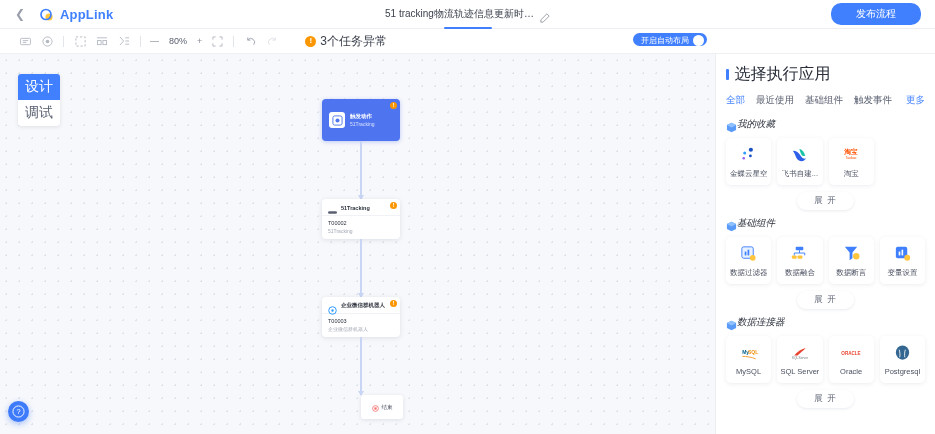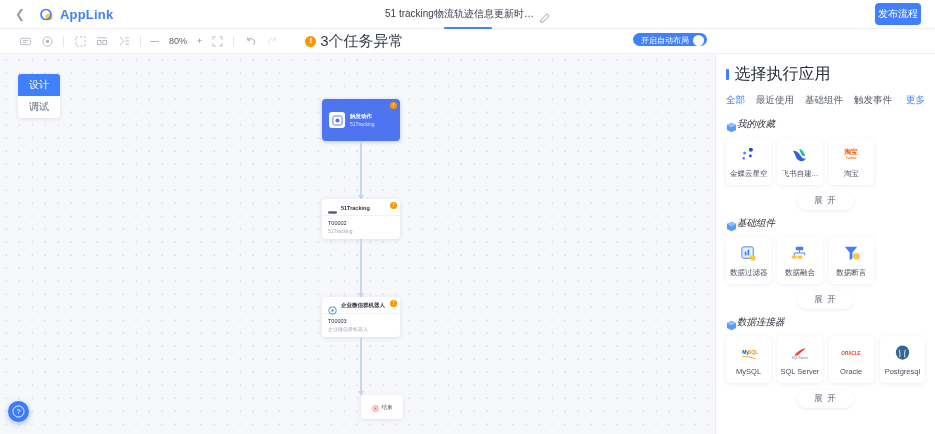--- a/index.html
+++ b/index.html
@@ -30,21 +30,21 @@
     font-size: 10px; color: #3a3f4b; max-width: 150px; white-space: nowrap;
     overflow: hidden; text-overflow: ellipsis; pointer-events: auto;
   }
   .edit-icon { width: 10px; height: 10px; pointer-events: auto; cursor: pointer; }
   .title-underline {
     position: absolute; left: 50%; transform: translateX(-50%);
     bottom: -1px; width: 48px; height: 2px; background: #4080ff; border-radius: 1px;
   }
   .publish-btn {
     margin-left: auto; background: #4080ff; color: #fff; font-size: 10px;
-    padding: 4px 3px; border: none; border-radius: 4px; cursor: pointer;
+    padding: 4px 25px; border: none; border-radius: 10px; cursor: pointer;
     margin-right: 6px;
   }
 
   
   .toolbar {
     height: 25px; background: #ffffff; display: flex; align-items: center;
     gap: 0px; padding-left: 14px; position: relative; border-bottom: 1px solid #eef0f4;
   }
   .tb-icon {
     width: 22px; height: 18px; display: flex; align-items: center; justify-content: center;
@@ -56,21 +56,21 @@
     font-size: 9px; color: #8a9099; cursor: pointer; padding: 0 4px;
   }
   .task-error {
     display: flex; align-items: center; gap: 4px; margin-left: 22px; cursor: pointer;
   }
   .warn-dot {
     width: 11px; height: 11px; border-radius: 50%; background: #fa9600;
     color: #fff; font-size: 8px; font-weight: bold; display: flex;
     align-items: center; justify-content: center; line-height: 1;
   }
-  .task-error-label { font-size: 15px; color: #3a3f4b; }
+  .task-error-label { font-size: 12px; color: #3a3f4b; }
 
   .auto-layout-toggle {
     position: absolute; right: 228px; top: 4px;
     display: flex; gap: 4px;
     background: #4080ff; border-radius: 9px; padding: 2px 3px 0 8px; cursor: pointer;
   }
   .auto-layout-label { font-size: 8px; color: #ffffff; white-space: nowrap; }
   .switch-knob { width: 11px; height: 11px; border-radius: 50%; background: #fff; }
 
   
@@ -82,21 +82,21 @@
     background-color: #f7f8fb;
     background-image: radial-gradient(#dfe3ec 1px, transparent 1px);
     background-size: 13px 13px;
   }
   .mode-switch {
     position: absolute; left: 18px; top: 20px; width: 42px;
     background: #fff; border-radius: 3px; overflow: hidden;
     box-shadow: 0 1px 4px rgba(0,0,0,.10); z-index: 5;
   }
   .mode-item {
-    font-size: 10px; text-align: center; padding: 4px 0; cursor: pointer; color: #5a6070;
+    font-size: 14px; text-align: center; padding: 4px 0; cursor: pointer; color: #5a6070;
   }
   .mode-item.active { background: #4080ff; color: #fff; }
 
   .flow { position: absolute; left: 322px; top: 45px; width: 120px; }
 
   .node-trigger {
     width: 78px; height: 42px; background: #4f74ef; border-radius: 4px;
     position: relative; display: flex; align-items: center; gap: 5px;
     padding: 0 7px; cursor: pointer; box-shadow: 0 1px 4px rgba(79,116,239,.35);
   }
@@ -491,20 +491,31 @@
         </div>
         <div class="app-card">
           <span class="app-icon">
             <svg width="19" height="19" viewBox="0 0 20 20">
                 <path d="M3 3h13l-5 6v6l-3 2V9z" fill="#4080ff"></path>
                 <circle cx="15" cy="13" r="3.4" fill="#ffc53d"></circle>
               </svg>
           </span>
           <span class="app-label">数据断言</span>
         </div>
+        <div class="app-card">
+          <span class="app-icon">
+            <svg width="19" height="19" viewBox="0 0 20 20">
+                <rect x="3" y="3" width="12" height="12" rx="2" fill="#4080ff"></rect>
+                <rect x="6" y="8" width="1.7" height="4" fill="#fff"></rect>
+                <rect x="9" y="6" width="1.7" height="6" fill="#fff"></rect>
+                <circle cx="15" cy="14.5" r="3.1" fill="#ffc53d"></circle>
+              </svg>
+          </span>
+          <span class="app-label">变量设置</span>
+        </div>
       </div>
       <div class="expand-row">
         <button class="expand-btn">展 开</button>
       </div>
     </div>
 
     <div class="section">
       <div class="section-head">
         <span class="cube-icon">
           <svg width="11" height="11" viewBox="0 0 12 12">

